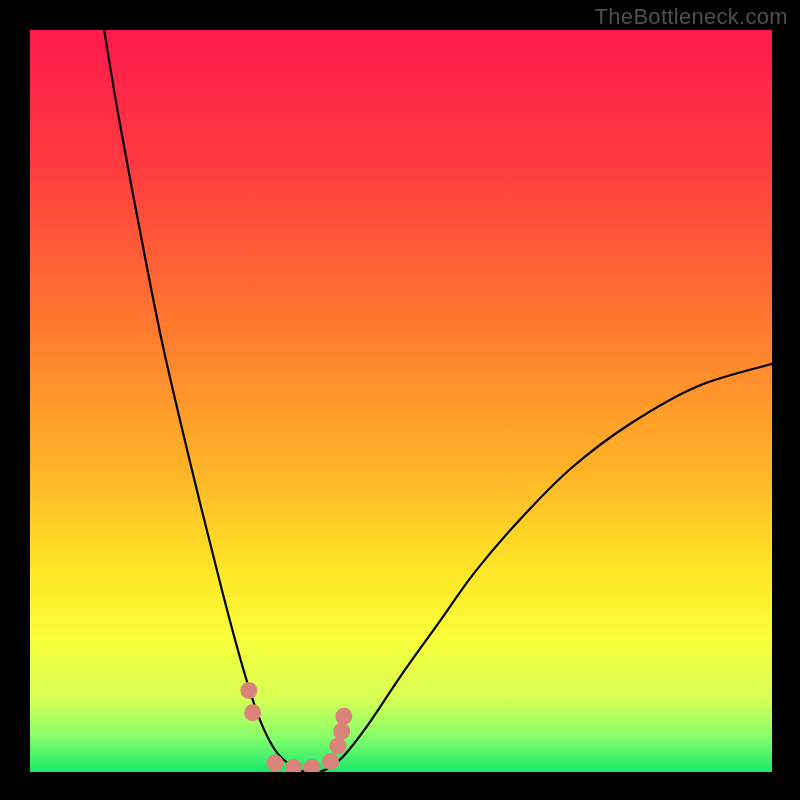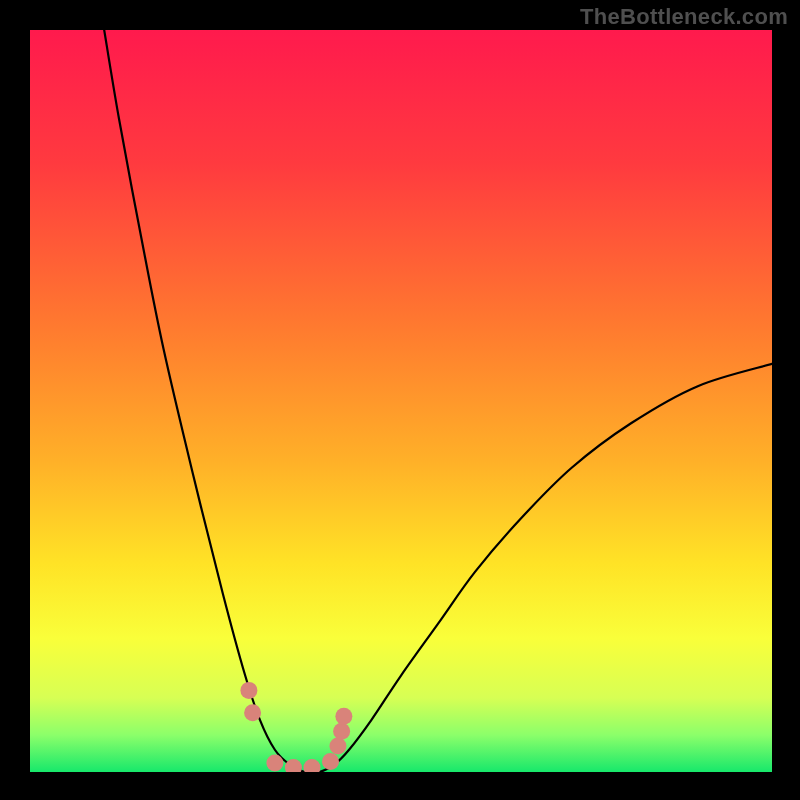--- a/index.html
+++ b/index.html
@@ -16,21 +16,21 @@
     width: 800px;
     height: 800px;
     background: #000;
   }
   .watermark {
     position: absolute;
     top: 4px;
     right: 12px;
     color: #4f4f4f;
     font-size: 22px;
-    font-weight: 700;
+    font-weight: 400;
     letter-spacing: 0.3px;
     user-select: none;
     z-index: 10;
   }
   svg {
     display: block;
   }
 </style>
 </head>
 <body>

